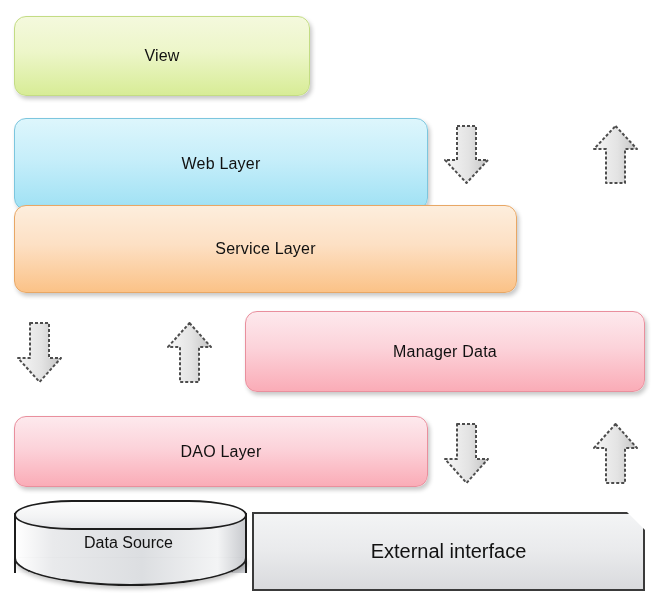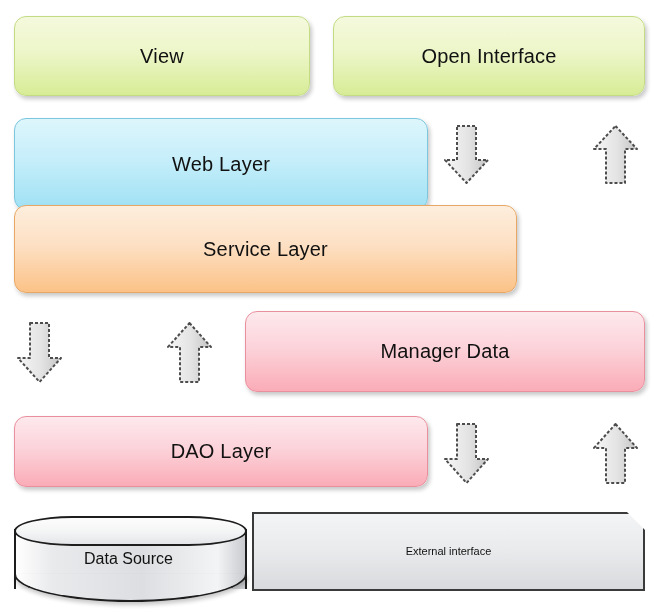--- a/index.html
+++ b/index.html
@@ -25,21 +25,21 @@
 
   
   .box {
     position: absolute;
     box-sizing: border-box;
     border-radius: 12px;
     display: flex;
     align-items: center;
     justify-content: center;
     text-align: center;
-    font-size: 20px;
+    font-size: 16px;
     letter-spacing: .2px;
     box-shadow: 2px 3px 4px rgba(0,0,0,.22);
   }
   .box .cap {
     position: relative;
     z-index: 2;
     line-height: 1.35;
   }
 
   
@@ -120,37 +120,34 @@
   .note {
     position: absolute;
     box-sizing: border-box;
     background: linear-gradient(to bottom, #f3f4f5 0%, #e9eaec 50%, #d9dadd 100%);
     border: 2px solid #3a3a3a;
     clip-path: polygon(0 0, calc(100% - 18px) 0, 100% 18px, 100% 100%, 0 100%);
     display: flex;
     align-items: center;
     justify-content: center;
     text-align: center;
-    font-size: 11px;
+    font-size: 20px;
     line-height: 1.65;
     box-shadow: 2px 3px 4px rgba(0,0,0,.25);
   }
 </style>
 </head>
 <body>
 
 <div id="diagram">
 
   <div class="box theme-green" style="left:14px; top:16px; width:296px; height:80px;">
     <span class="cap">View</span>
   </div>
 
-  <div class="box theme-green" style="left:333px; top:16px; width:312px; height:80px;">
-    <span class="cap">Open Interface</span>
-  </div>
 
   <div class="box theme-blue" style="left:14px; top:118px; width:414px; height:92px;">
     <span class="cap">Web Layer</span>
   </div>
 
   <div class="box theme-orange" style="left:14px; top:205px; width:503px; height:88px;">
     <span class="cap">Service Layer</span>
   </div>
 
   <div class="box theme-pink" style="left:245px; top:311px; width:400px; height:81px;">
@@ -204,21 +201,21 @@
       <path d="M14 2 L33 2 L33 37 L45 37 L23.5 61 L2 37 L14 37 Z" fill="url(#agDown)" stroke="#4d4d4d" stroke-width="2" stroke-dasharray="3 2" stroke-linejoin="round"></path>
     </svg>
   </div>
 
   <div class="arrow" style="left:592px; top:421px;">
     <svg width="47" height="64" viewBox="0 0 47 64">
       <path d="M23.5 3 L45 27 L33 27 L33 62 L14 62 L14 27 L2 27 Z" fill="url(#agUp)" stroke="#4d4d4d" stroke-width="2" stroke-dasharray="3 2" stroke-linejoin="round"></path>
     </svg>
   </div>
 
-  <div class="cylinder" style="left:14px; top:516px; width:229px; height:86px;">
+  <div class="cylinder" style="left:14px; top:500px; width:229px; height:86px;">
     <div class="cyl-body"></div>
     <div class="cyl-bottom"></div>
     <div class="cyl-top"></div>
     <div class="cyl-label">Data Source</div>
   </div>
 
   <div class="note" style="left:252px; top:512px; width:393px; height:79px;">
     <div>
       <div>External interface</div>
     </div>

